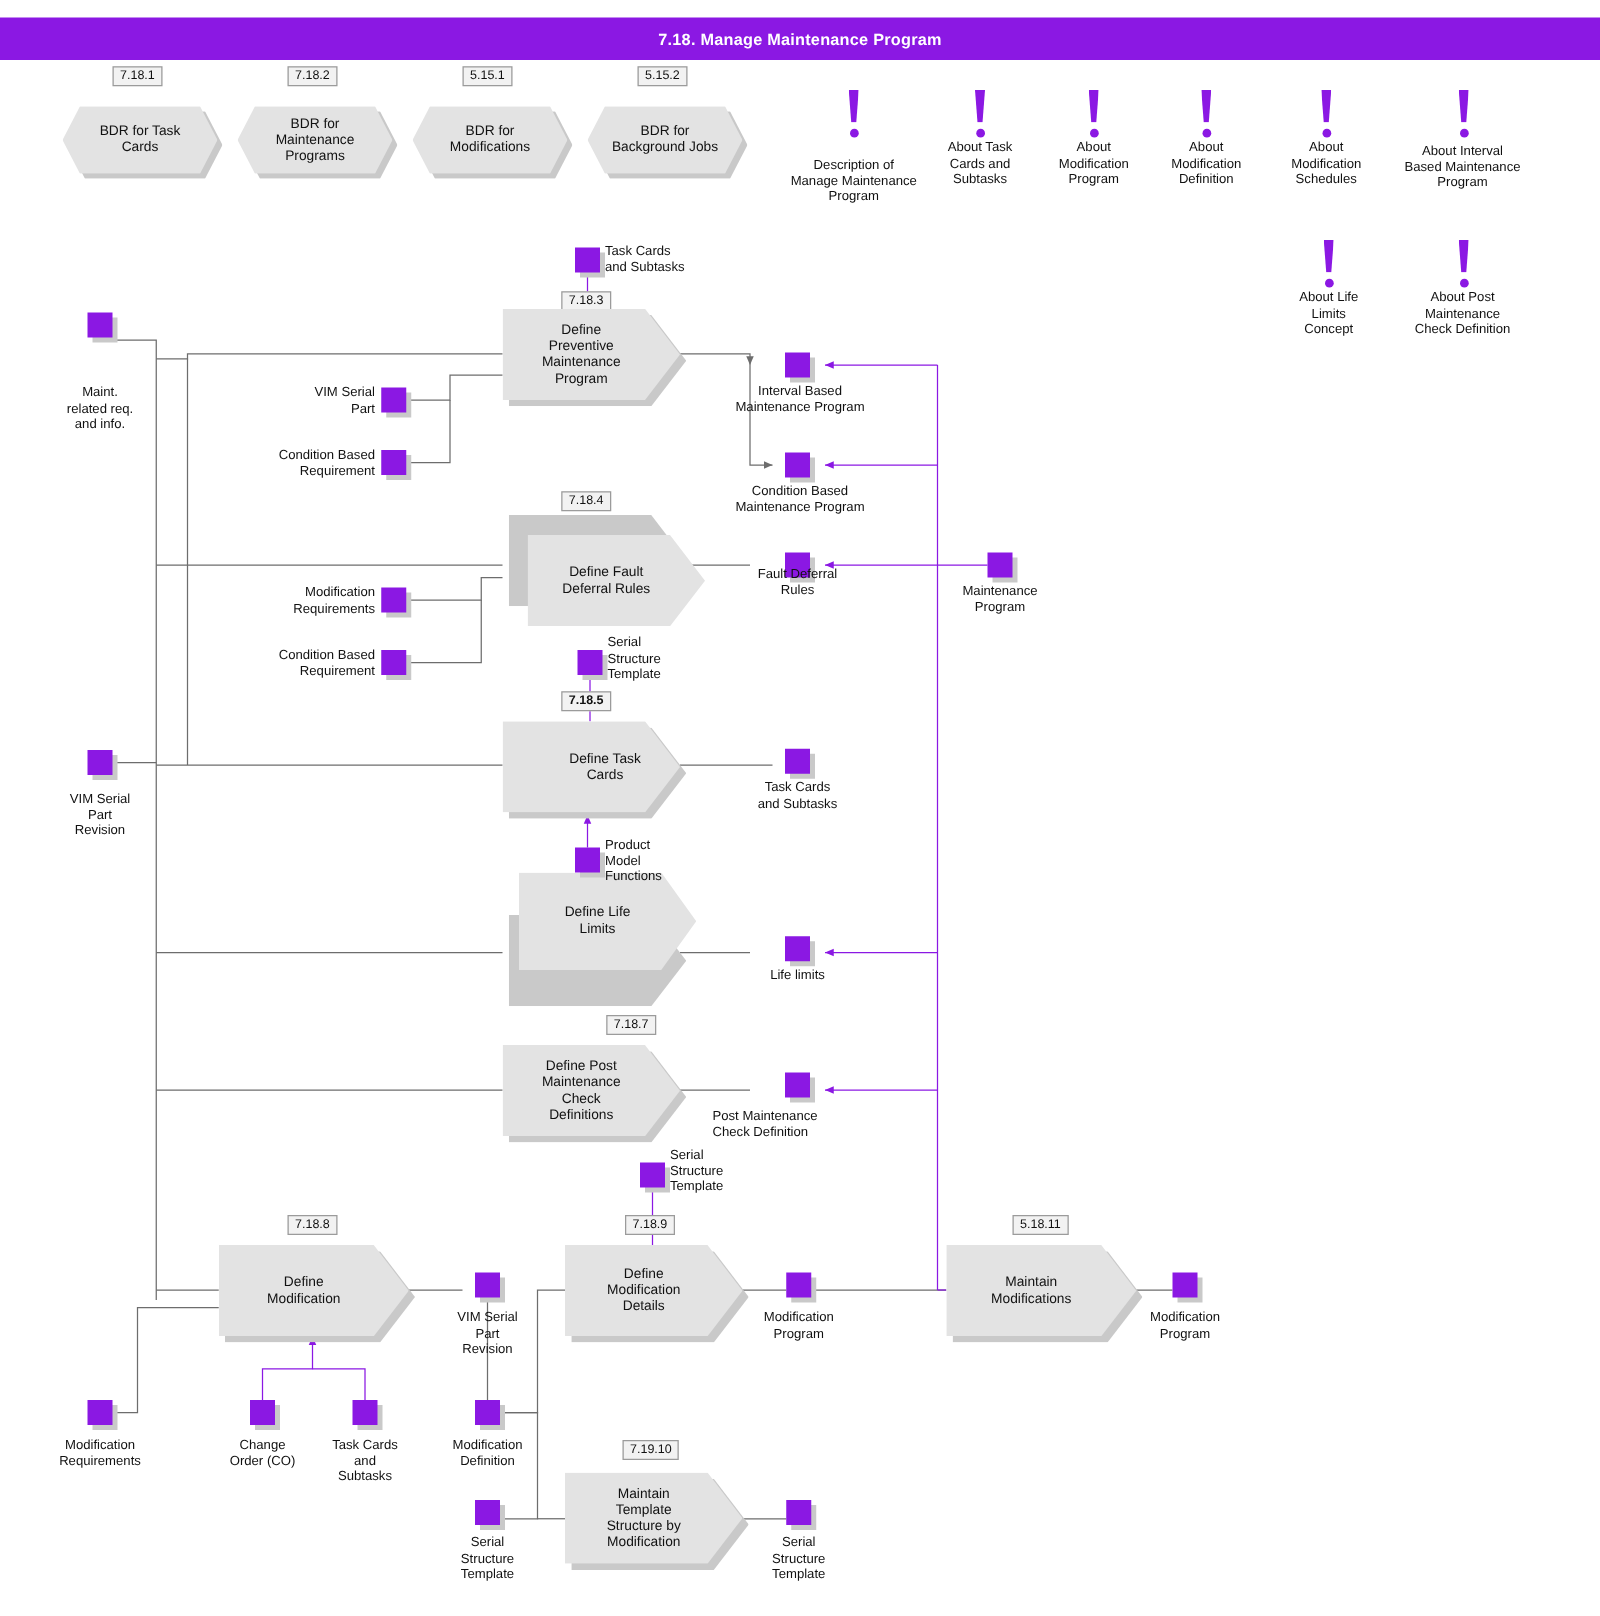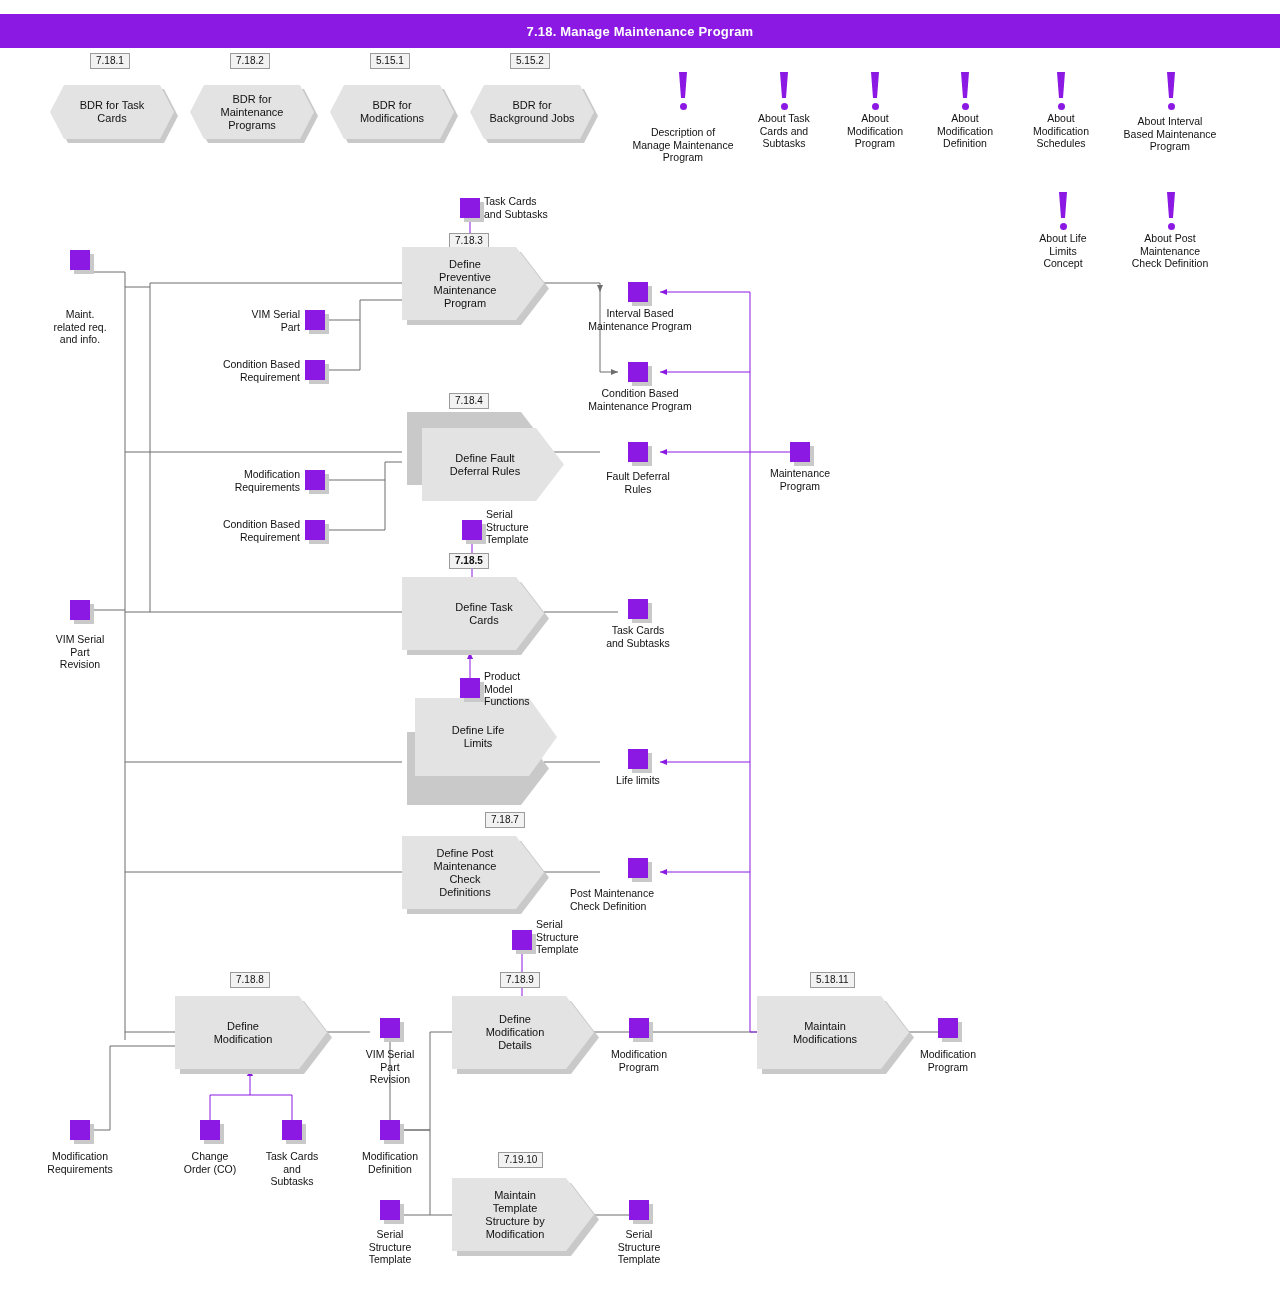--- a/index.html
+++ b/index.html
@@ -283,21 +283,21 @@
       <div class="sq" style="left: 628px; top: 362px;"></div>
       <div class="lbl" style="left: 570px; top: 387px; width: 140px; text-align: center;">Condition Based<br>Maintenance Program</div>
       <div class="sqshadow" style="left: 309px; top: 474px;"></div>
       <div class="sq" style="left: 305px; top: 470px;"></div>
       <div class="lbl" style="left: 195px; top: 468px; width: 105px; text-align: right;">Modification<br>Requirements</div>
       <div class="sqshadow" style="left: 309px; top: 524px;"></div>
       <div class="sq" style="left: 305px; top: 520px;"></div>
       <div class="lbl" style="left: 190px; top: 518px; width: 110px; text-align: right;">Condition Based<br>Requirement</div>
       <div class="sqshadow" style="left: 632px; top: 446px;"></div>
       <div class="sq" style="left: 628px; top: 442px;"></div>
-      <div class="lbl" style="left: 578px; top: 470px; width: 120px; text-align: center;">Fault Deferral<br>Rules</div>
+      <div class="lbl" style="left: 578px; top: 453px; width: 120px; text-align: center;">Fault Deferral<br>Rules</div>
       <div class="sqshadow" style="left: 794px; top: 446px;"></div>
       <div class="sq" style="left: 790px; top: 442px;"></div>
       <div class="lbl" style="left: 740px; top: 467px; width: 120px; text-align: center;">Maintenance<br>Program</div>
       <div class="sqshadow" style="left: 466px; top: 524px;"></div>
       <div class="sq" style="left: 462px; top: 520px;"></div>
       <div class="lbl" style="left: 486px; top: 508px; width: 70px; text-align: left;">Serial<br>Structure<br>Template</div>
       <div class="sqshadow" style="left: 632px; top: 603px;"></div>
       <div class="sq" style="left: 628px; top: 599px;"></div>
       <div class="lbl" style="left: 578px; top: 624px; width: 120px; text-align: center;">Task Cards<br>and Subtasks</div>
       <div class="sqshadow" style="left: 464px; top: 682px;"></div>

